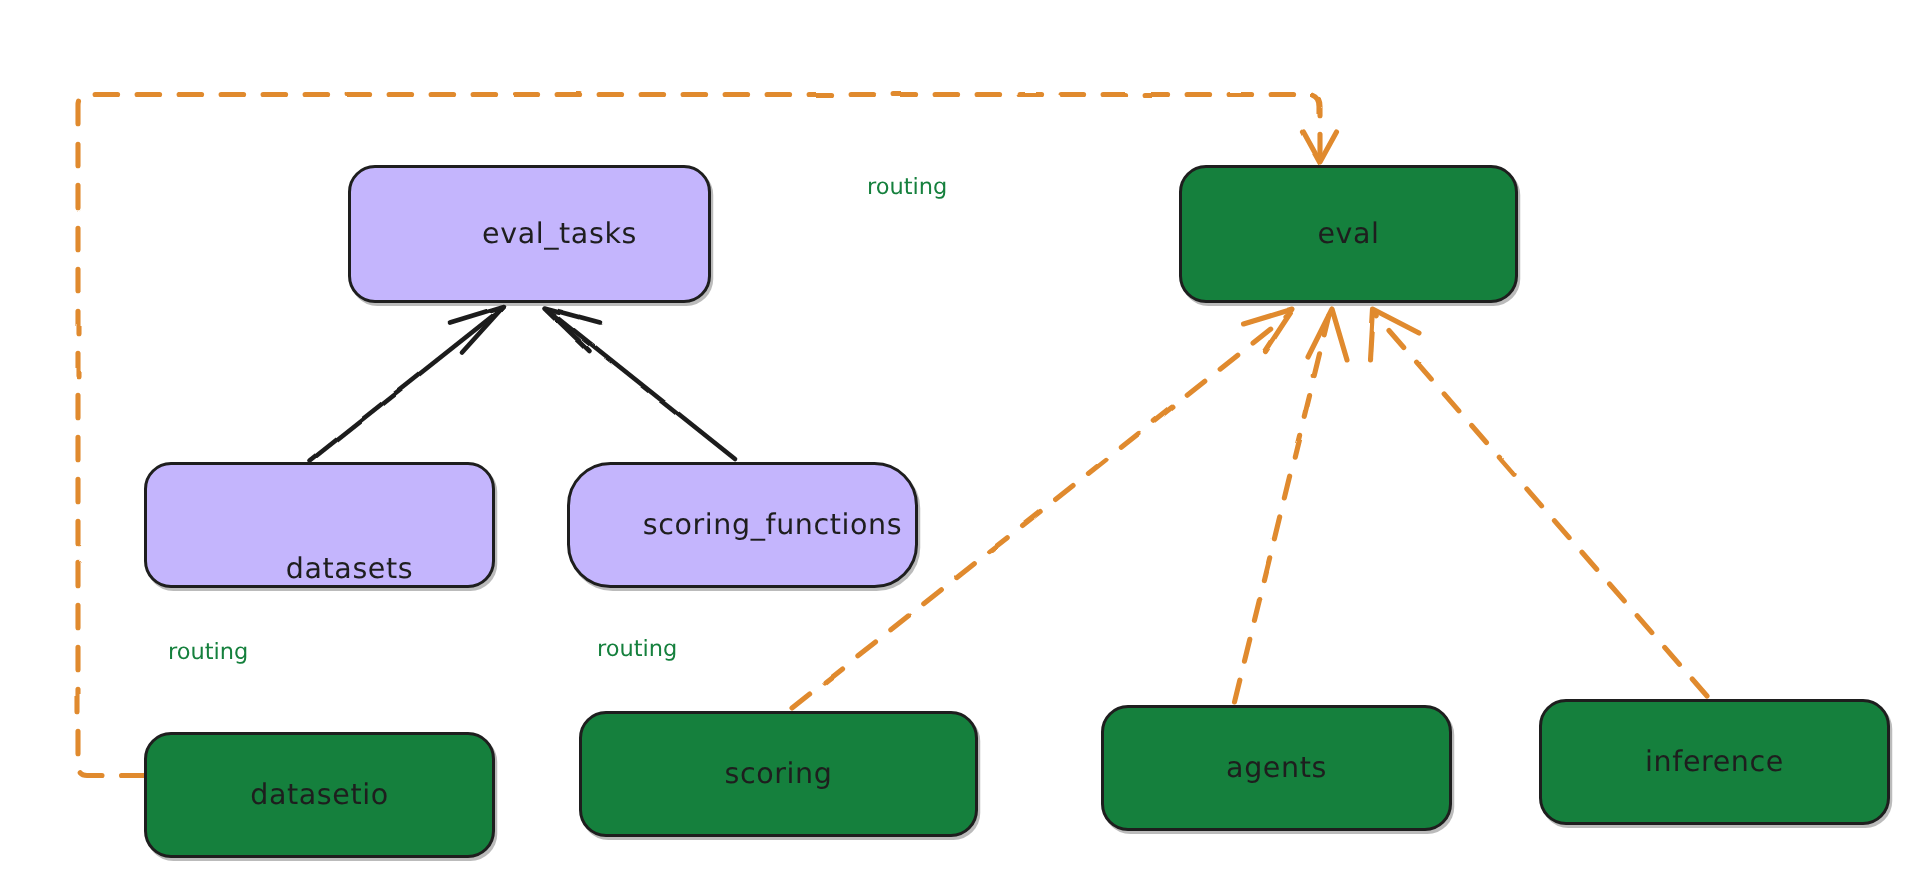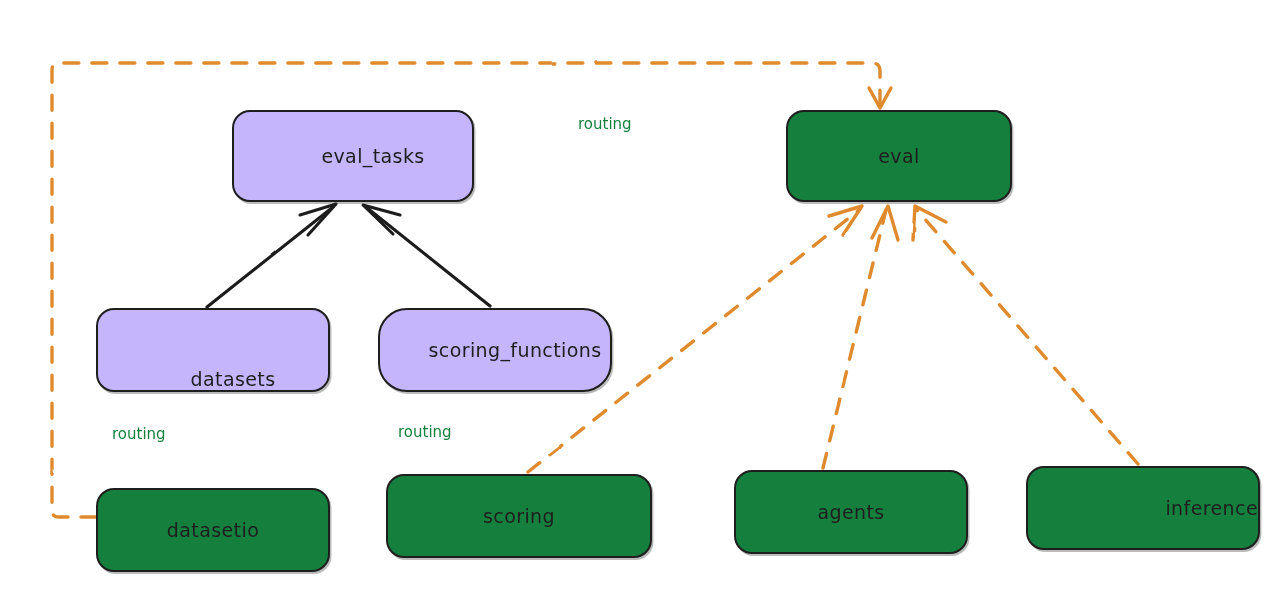--- a/index.html
+++ b/index.html
@@ -131,21 +131,21 @@
   </div>
 
   <div class="node green" style="left:386px; top:474px; width:266px; height:84px;">
     <span class="node-label">scoring</span>
   </div>
 
   <div class="node green" style="left:706px; top:470px; width:234px; height:84px;margin-left:28px;">
     <span class="node-label">agents</span>
   </div>
 
-  <div class="node green" style="left:1026px; top:466px; width:234px; height:84px;justify-content:flex-end;">
+  <div class="node green" style="left:1026px; top:466px; width:234px; height:84px;">
     <span class="node-label">inference</span>
   </div>
 
   <div class="edge-label" style="left:578px; top:115px;">routing</div>
 
   <div class="edge-label" style="left:112px; top:425px;">routing</div>
 
   <div class="edge-label" style="left:398px; top:423px;">routing</div>
 
 </div>

